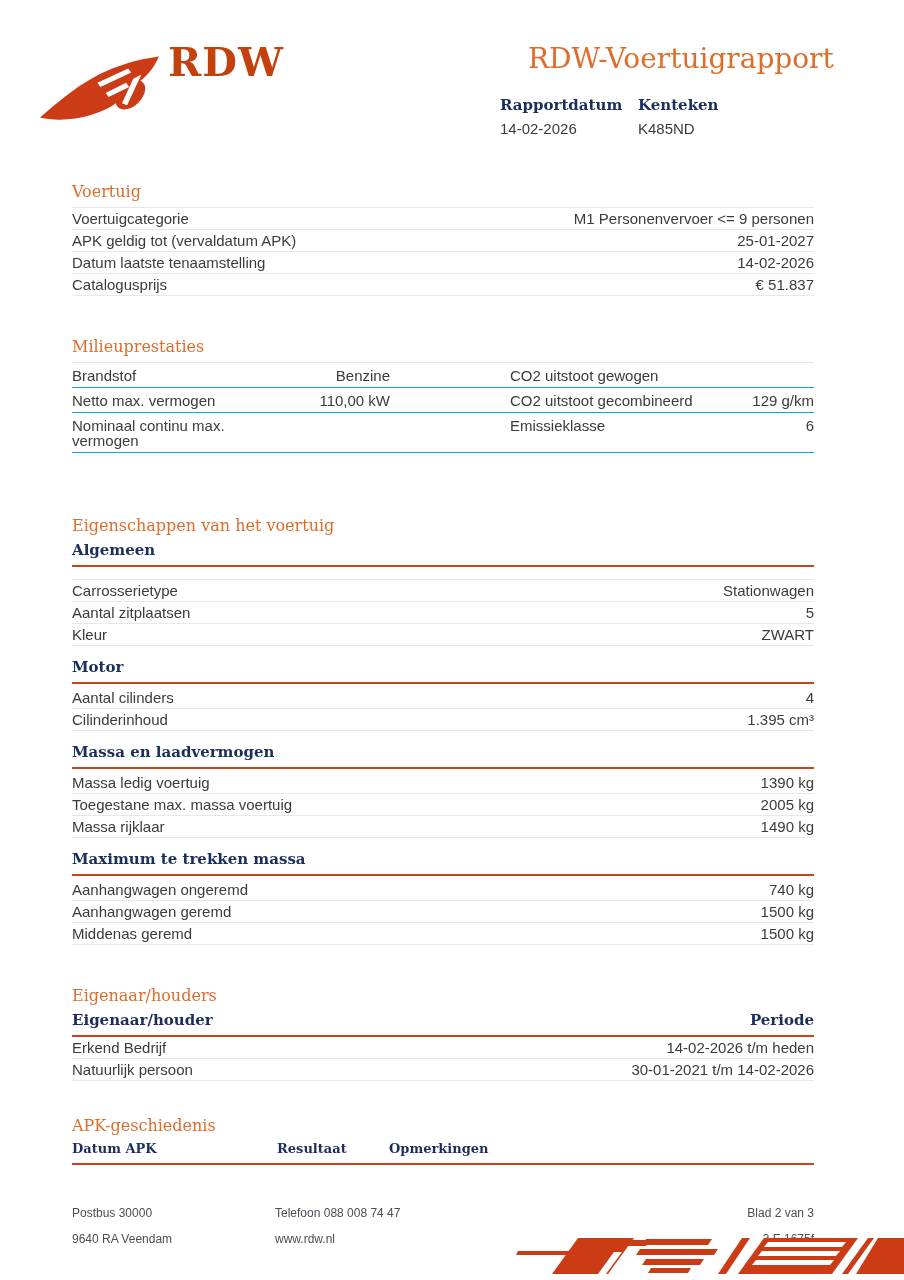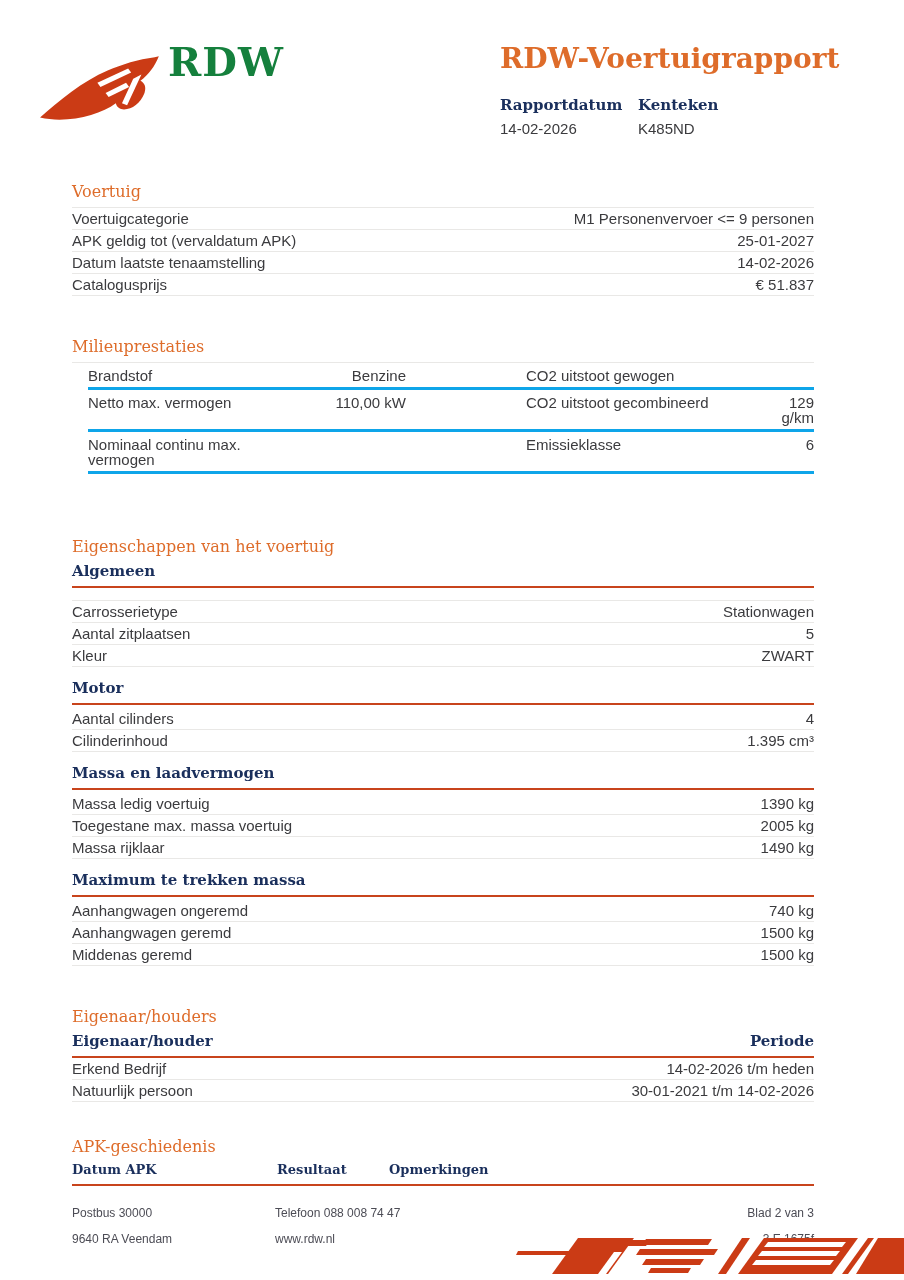--- a/index.html
+++ b/index.html
@@ -11,25 +11,25 @@
     font-size:15px;
   }
   .serif{font-family:"DejaVu Serif", serif;}
 
   
   .header{position:relative;height:170px;}
   .logo{position:absolute;left:38px;top:42px;display:flex;align-items:flex-start;}
   .logo svg{width:128px;height:80px;margin-top:10px;}
   .logo-text{
     font-family:"DejaVu Serif", serif;font-weight:bold;
-    color:#15803d;font-size:40px;line-height:40px;letter-spacing:1px;margin-left:2px;
+    color:#c2410c;font-size:40px;line-height:40px;letter-spacing:1px;margin-left:2px;
   }
   .title{
-    position:absolute;left:500px;top:42px;
-    font-family:"DejaVu Serif", serif;font-weight:bold;
+    position:absolute;left:528px;top:42px;
+    font-family:"DejaVu Serif", serif;font-weight:normal;
     color:#de6c2a;font-size:28px;white-space:nowrap;
   }
   .meta{position:absolute;left:500px;top:96px;display:grid;grid-template-columns:138px auto;}
   .meta-label{
     font-family:"DejaVu Serif", serif;font-weight:bold;
     color:#1a2f5c;font-size:15px;
   }
   .meta-value{margin-top:6px;font-size:15px;color:#3b3b3e;}
 
   
@@ -47,21 +47,21 @@
   .rows.no-top{border-top:none;}
   .row{
     display:flex;justify-content:space-between;align-items:baseline;
     padding:3px 0;border-bottom:1px solid #e9e8e6;line-height:15px;
   }
   .row .lbl{text-align:left;}
   .row .val{text-align:right;}
 
   .row4{
     display:grid;grid-template-columns:220px 98px 120px 230px 1fr;
-    padding:4.5px 0;border-bottom:3px solid #0ea5e9;line-height:15px;align-items:baseline;margin-left:16px;
+    padding:4.5px 0;border-bottom:1px solid #0ea5e9;line-height:15px;align-items:baseline;
   }
   .row4 .vl{text-align:right;}
   .row4 .vr{text-align:right;}
 
   .sec-voertuig{margin-top:12px;}
   .sec-milieu{margin-top:41px;}
   .sec-eigenschappen{margin-top:63px;}
   .sub-algemeen{margin-top:4px;}
   .sub-algemeen .rows{margin-top:12px;}
   .sub-block{margin-top:12px;}

